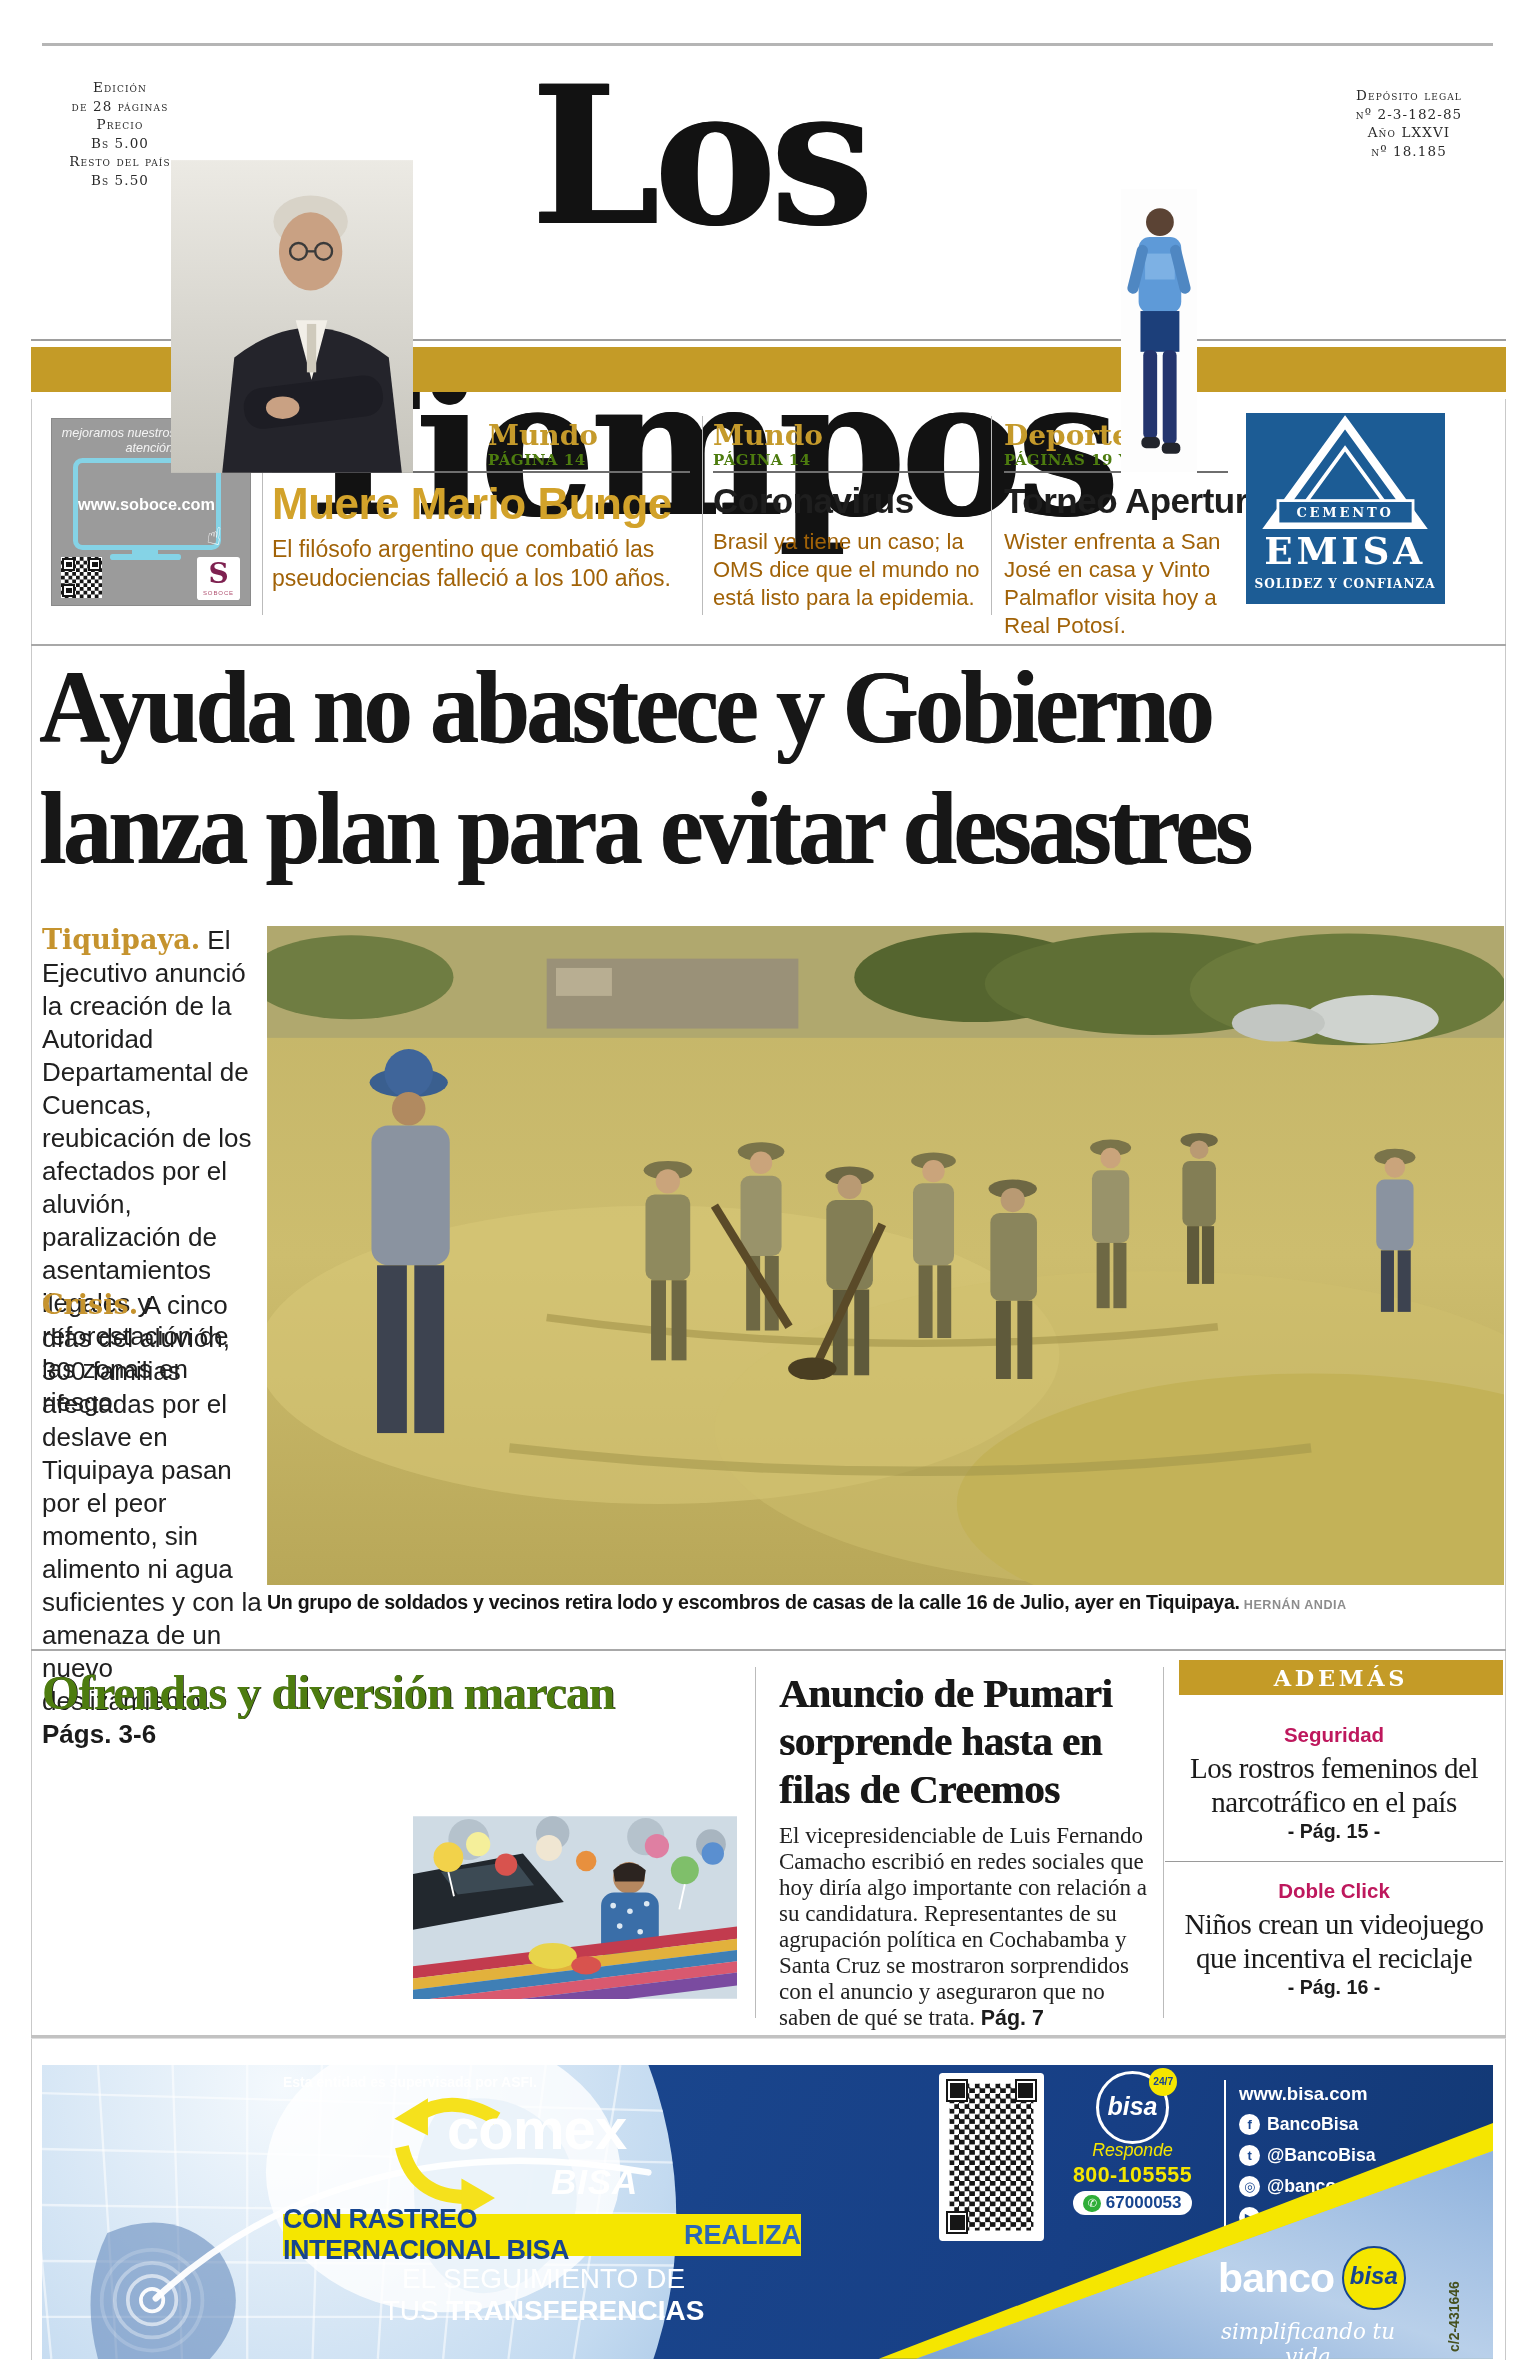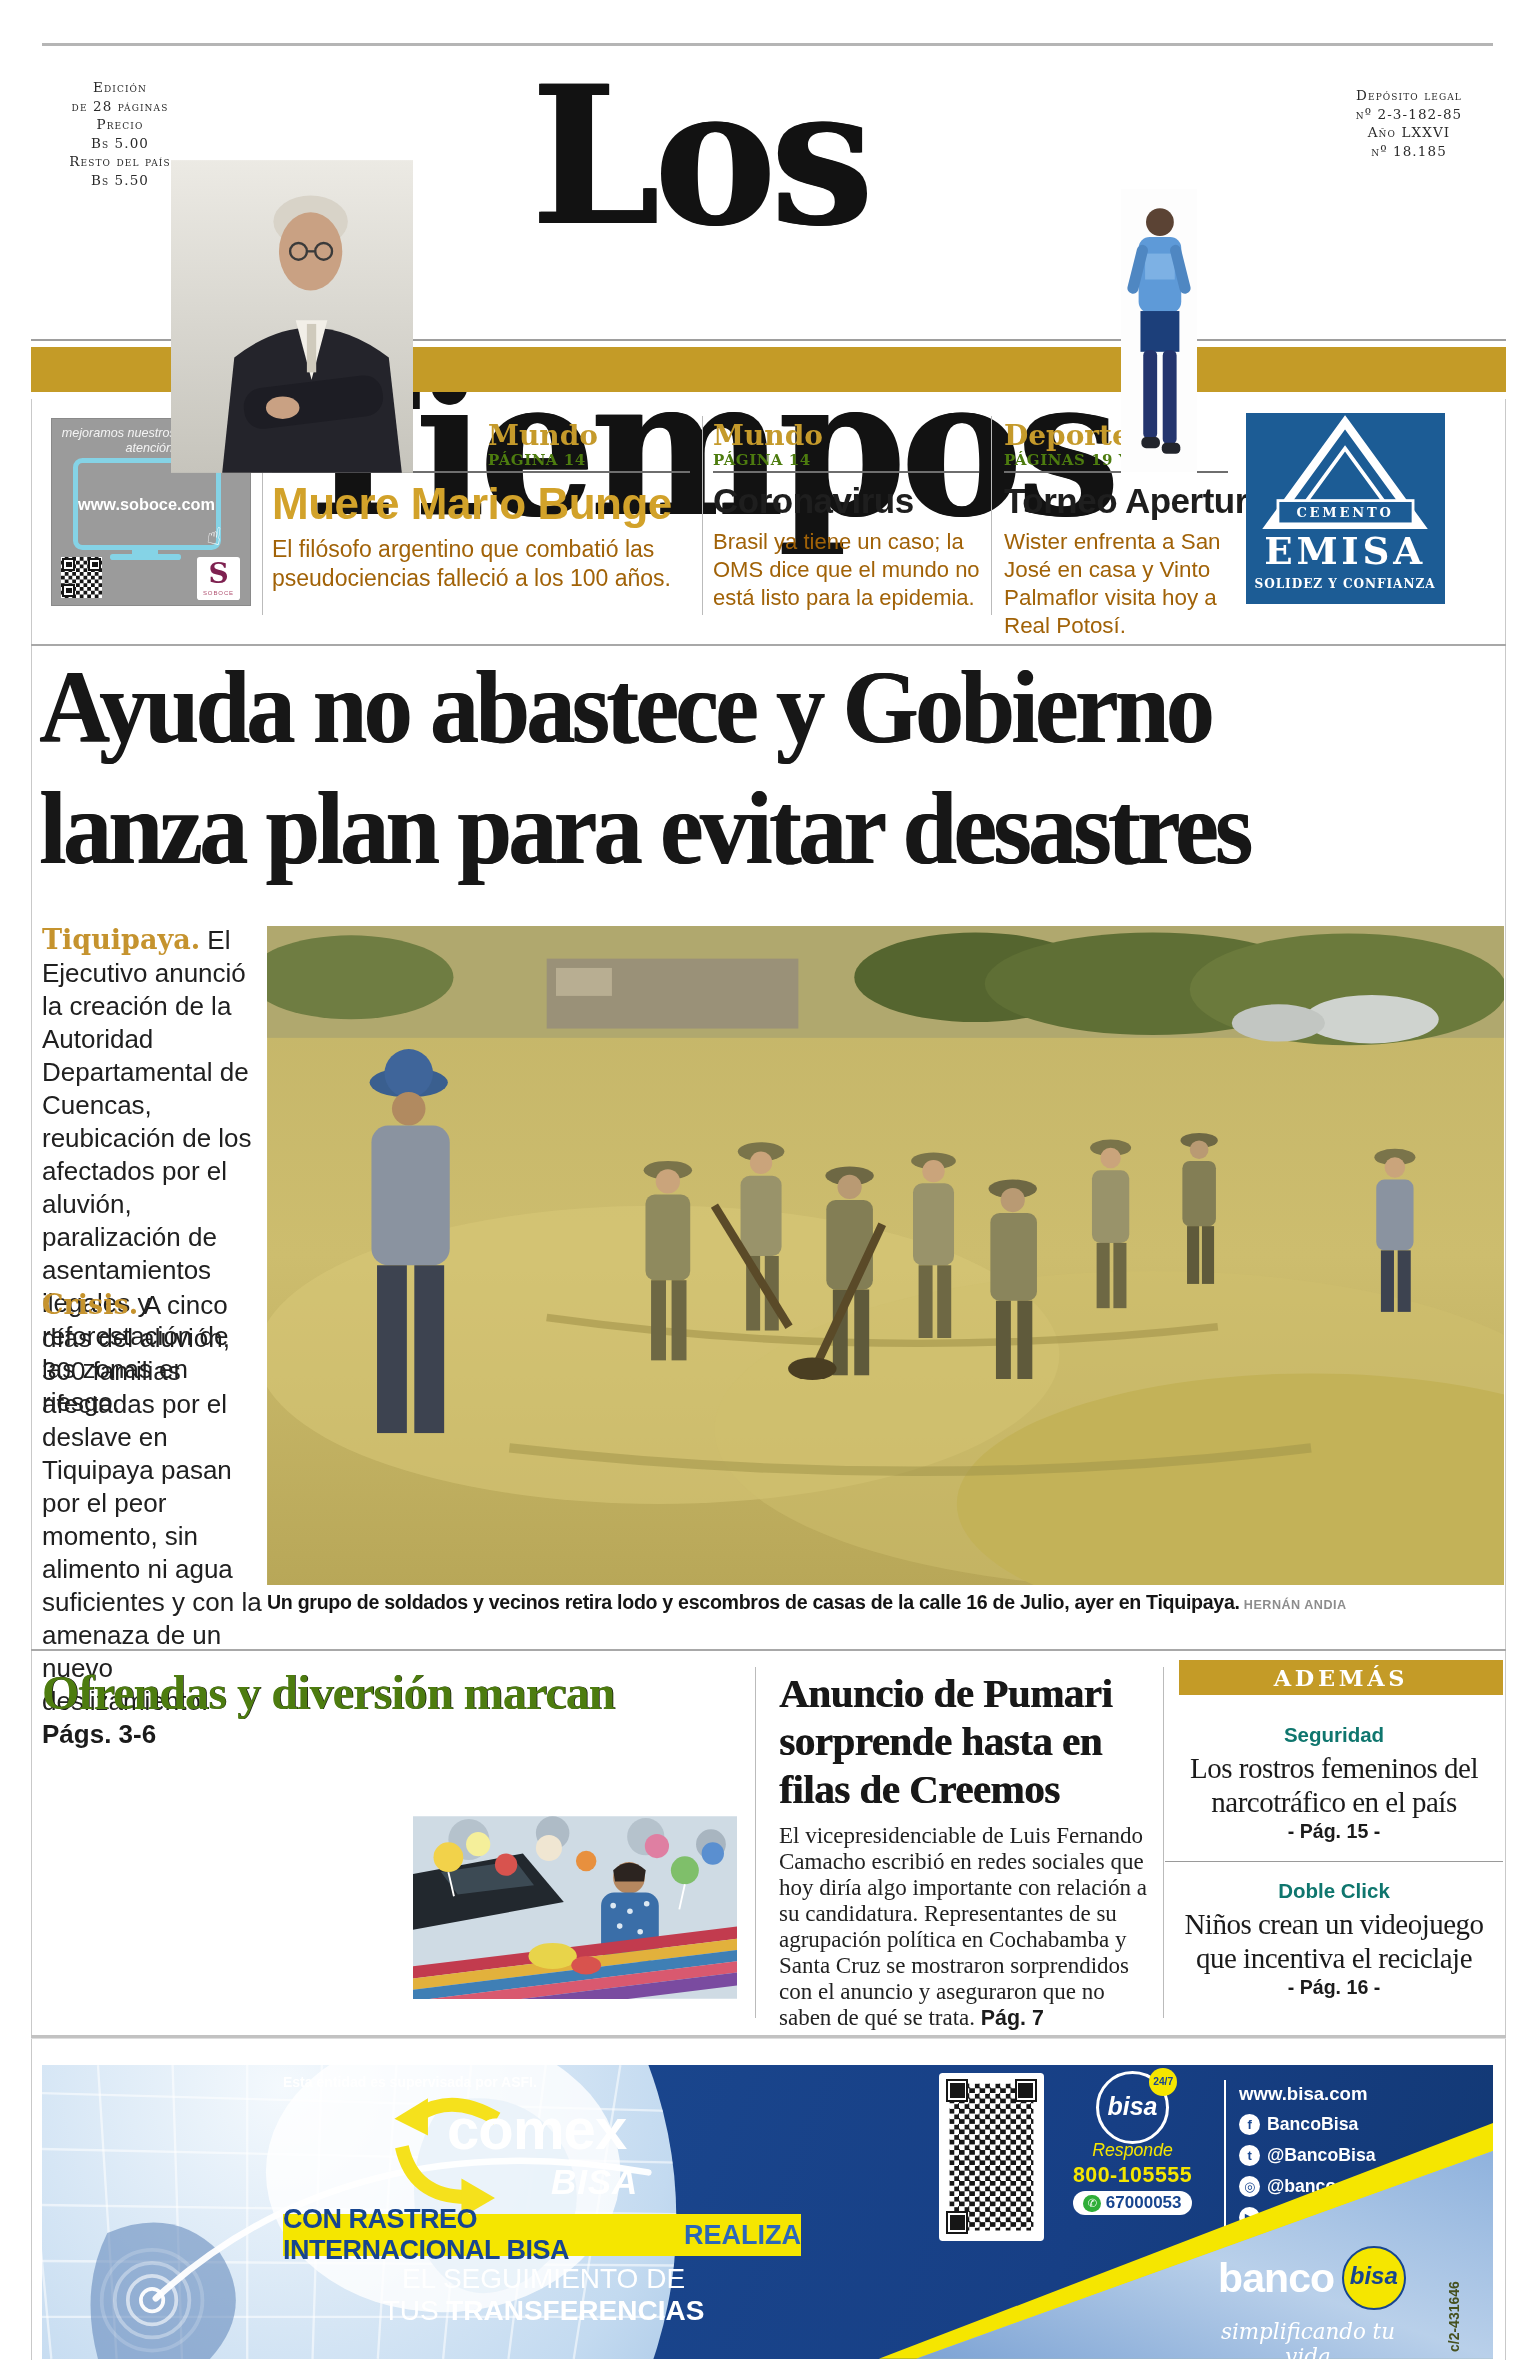--- a/index.html
+++ b/index.html
@@ -83,21 +83,21 @@
   #story3-headline{left:779px;top:1669px;width:373px;font-weight:700;font-size:41px;line-height:48px;
                    letter-spacing:-0.5px;color:#181818;font-family:"Liberation Serif","DejaVu Serif",serif;
                    text-shadow:0.7px 0 0 #181818;}
   #story3-body{left:779px;top:1823px;width:371px;font-family:"Liberation Serif","DejaVu Serif",serif;
                font-size:23px;line-height:26px;color:#222;}
   #story3-body .pgref{font-family:"Liberation Sans",sans-serif;font-size:21.4px;}
   #sep-e{left:1163px;top:1667px;height:351px;}
   #ademas-banner{left:1179px;top:1660px;width:324px;height:35px;background:#c49b27;display:flex;
                  align-items:center;justify-content:center;color:#fff;font-family:"DejaVu Serif",serif;
                  font-weight:700;font-size:22.4px;letter-spacing:3.7px;}
-  .ademas-kicker{font-weight:800;font-size:20.5px;color:#0f766e;text-align:center;}
+  .ademas-kicker{font-weight:800;font-size:20.5px;color:#be185d;text-align:center;}
   .ademas-title{font-family:"Liberation Serif","DejaVu Serif",serif;font-size:29px;line-height:34px;
                 letter-spacing:-0.5px;text-align:center;color:#1b1b1b;}
   .ademas-page{font-weight:800;font-size:19.6px;text-align:center;color:#1b1b1b;}
   #ademas-k1{left:1165px;top:1723px;width:338px;}
   #ademas-t1{left:1165px;top:1751px;width:338px;}
   #ademas-p1{left:1165px;top:1820px;width:338px;}
   #ademas-rule{left:1165px;top:1861px;width:338px;height:0.9px;background:#9a9a9a;}
   #ademas-k2{left:1165px;top:1879px;width:338px;}
   #ademas-t2{left:1165px;top:1907px;width:338px;}
   #ademas-p2{left:1165px;top:1976px;width:338px;}

